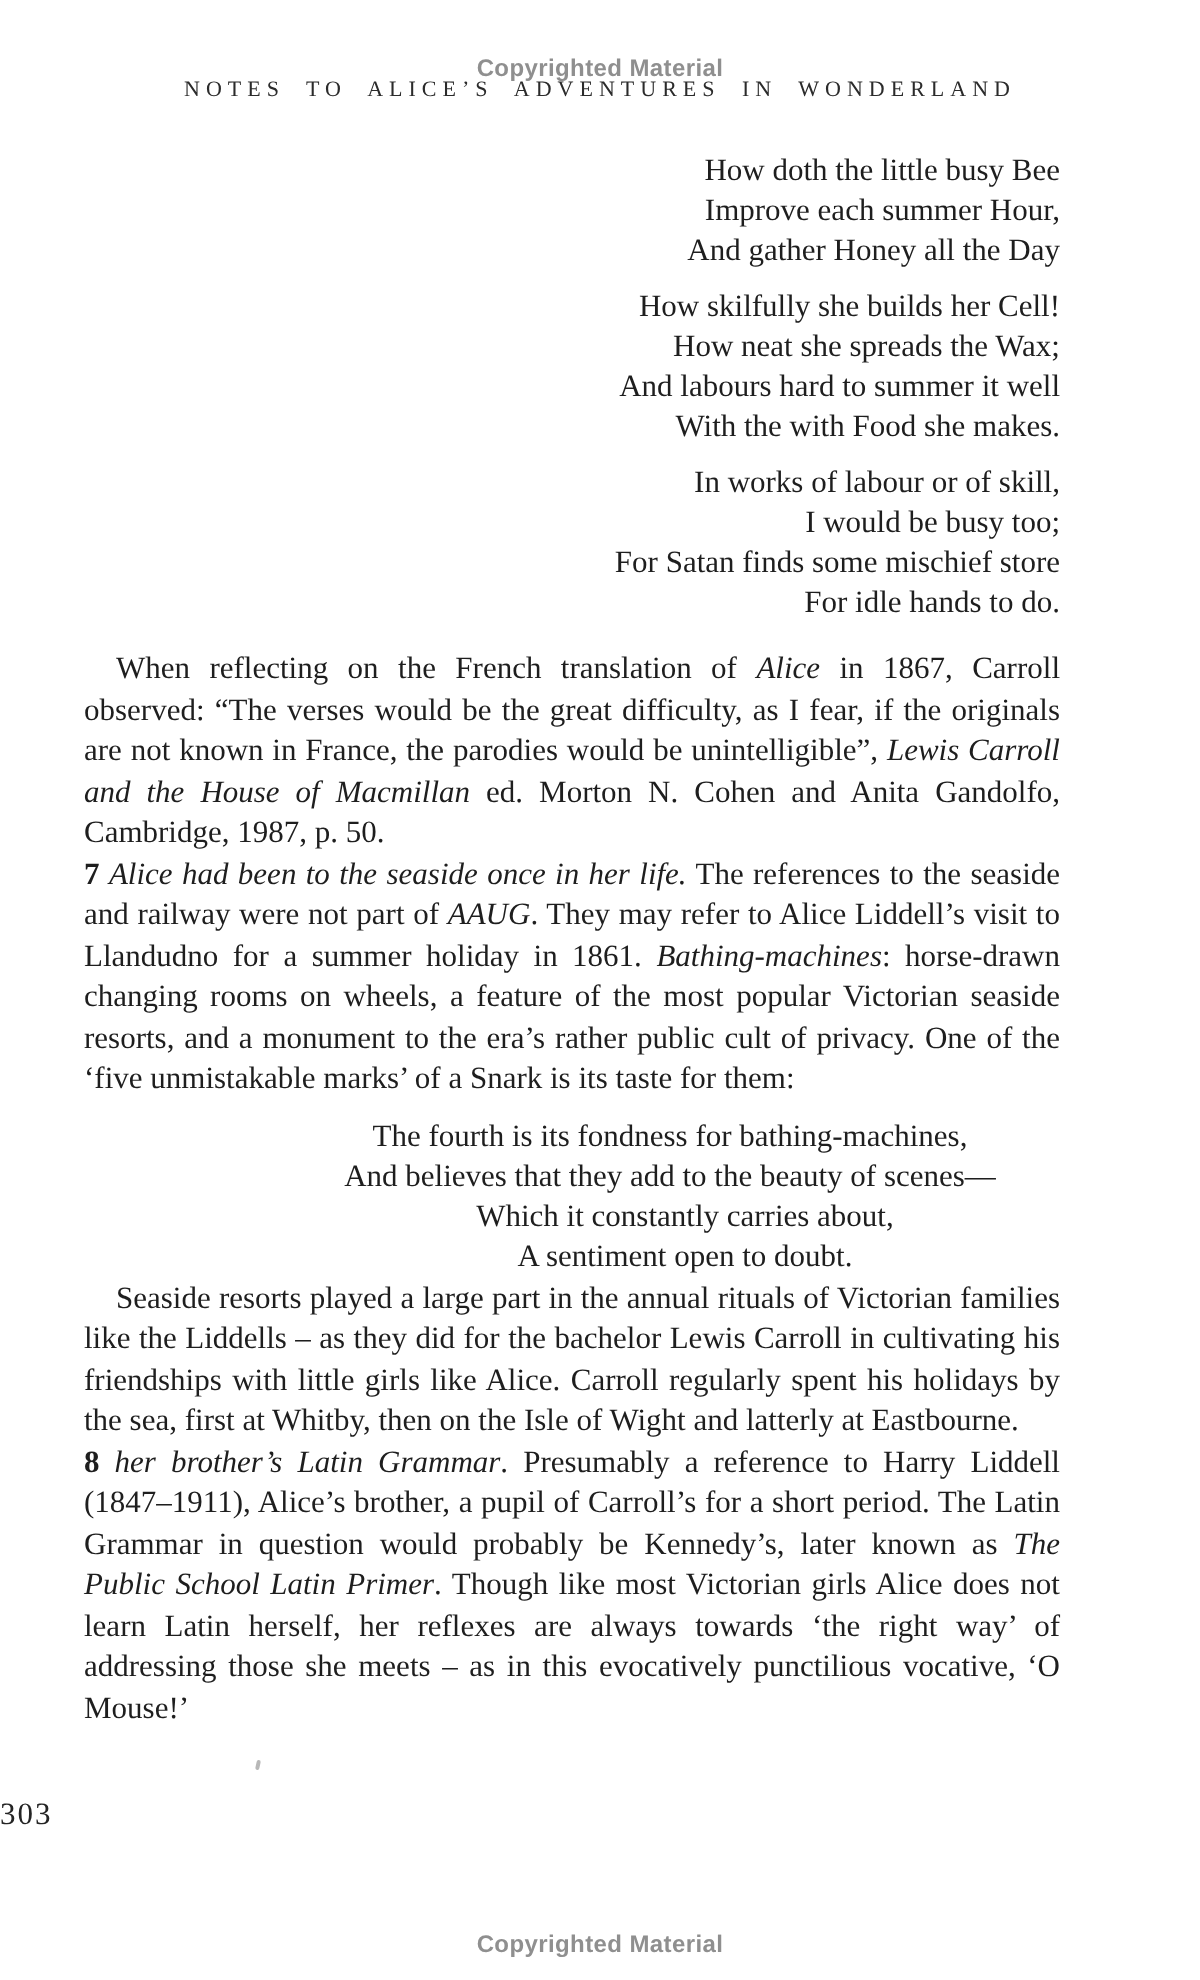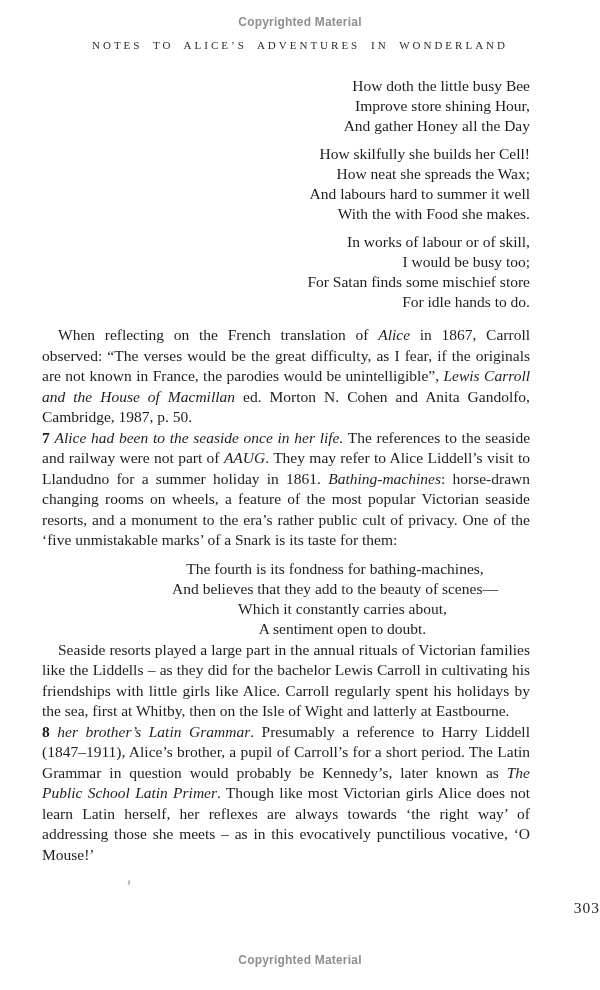--- a/index.html
+++ b/index.html
@@ -16,20 +16,21 @@
     overflow: hidden;
     color: var(--text, #1e1e1e);
   }
   .copyright {
     position: absolute; left: 0; width: 100%;
     text-align: center;
     font-family: "Liberation Sans", sans-serif;
     font-size: 12px; font-weight: bold;
     color: var(--banner, #8f8f8f);
     letter-spacing: 0.2px;
+    margin-top: 12px;
   }
   .copyright.top { top: 15px; }
   .copyright.bottom { top: 953px; }
   .running-head {
     position: absolute; top: 39px; left: 0; width: 100%;
     text-align: center;
     font-size: 11px;
     letter-spacing: 3px;
     word-spacing: 5px;
     color: #2b2b2b;
@@ -52,21 +53,21 @@
   .para.opens { text-indent: 16px; }
   .verse {
     margin: 8px 0 1px 98px;
     text-align: center;
     line-height: 20px;
   }
   em { font-style: italic; }
   strong { font-weight: bold; }
   .page-number {
     position: absolute; top: 899px; left: 0; width: 100%;
-    text-align: right;
+    text-align: left;
     font-size: 15.5px;
     letter-spacing: 1px;
     color: #242424;
   }
   .scan-artifact {
     position: absolute; left: 128px; top: 880px;
     width: 2px; height: 5px;
     background: #b8b8b8;
     border-radius: 1px;
     transform: rotate(12deg);
@@ -79,21 +80,21 @@
 
   <div class="copyright top">Copyrighted Material</div>
 
   <div class="running-head">NOTES TO ALICE’S ADVENTURES IN WONDERLAND</div>
 
   <div class="content">
 
     <div class="poem">
         <div class="stanza">
           <div class="line">How doth the little busy Bee</div>
-          <div class="line indented">Improve store shining Hour,</div>
+          <div class="line indented">Improve each summer Hour,</div>
           <div class="line">And gather Honey all the Day</div>
         </div>
         <div class="stanza">
           <div class="line">How skilfully she builds her Cell!</div>
           <div class="line indented">How neat she spreads the Wax;</div>
           <div class="line">And labours hard to summer it well</div>
           <div class="line indented">With the with Food she makes.</div>
         </div>
         <div class="stanza">
           <div class="line">In works of labour or of skill,</div>

